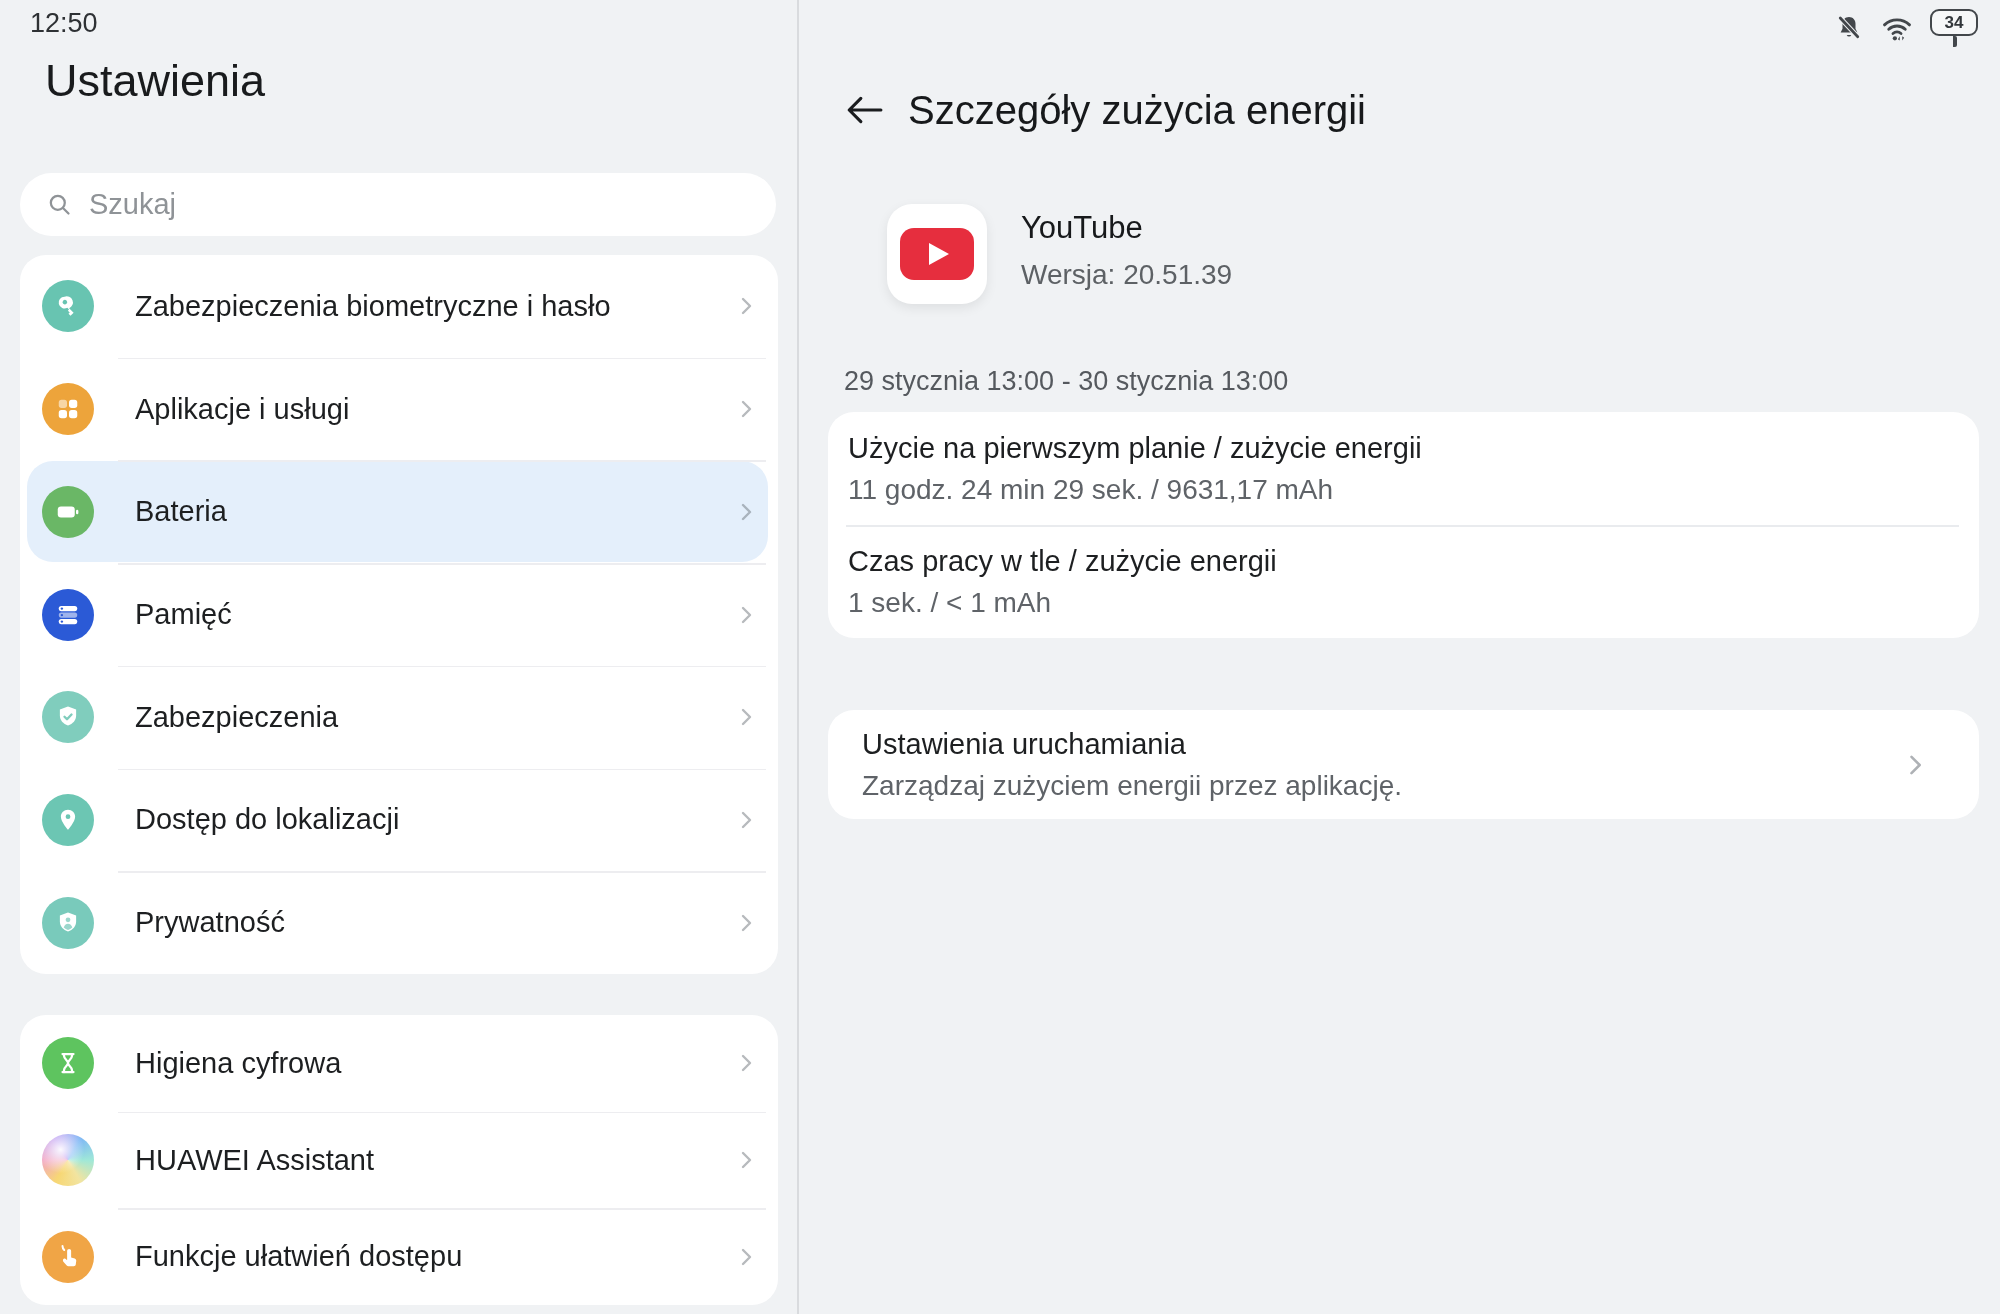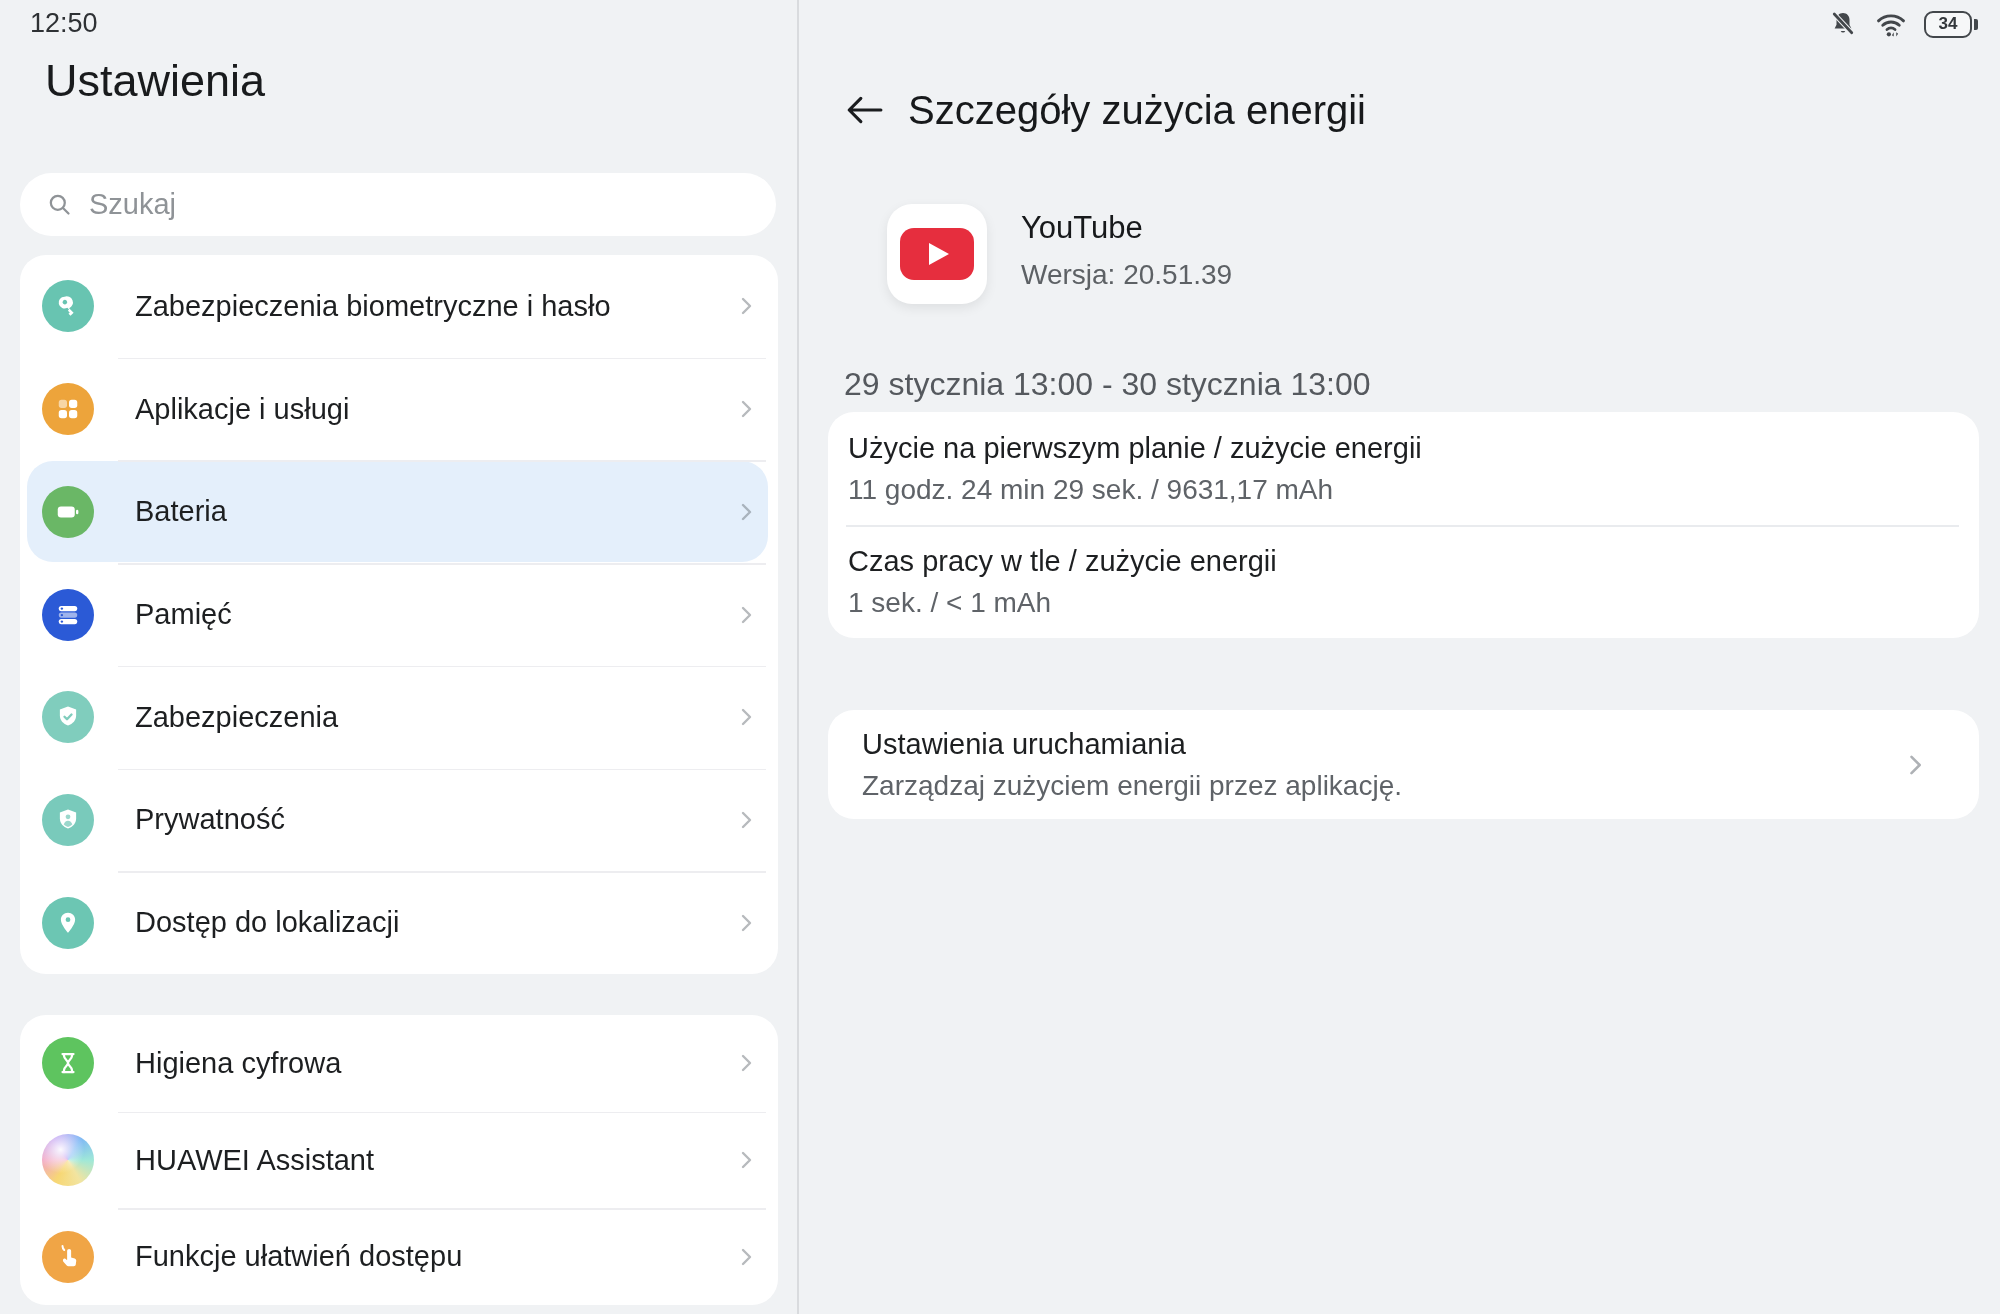--- a/index.html
+++ b/index.html
@@ -7,21 +7,21 @@
   body {
     font-family:"Liberation Sans", sans-serif;
     background:#f0f2f4;
     color:#1d1f21;
     overflow:hidden;
     position:relative;
   }
   
   .time { position:absolute; left:30px; top:8px; font-size:27px; font-weight:500; color:#2e3134; }
   .statusicons { position:absolute; right:22px; top:9px; display:flex; align-items:center; gap:16px; }
-  .batt { display:flex; align-items:center; }
+  .batt { display:flex; align-items:center;flex-direction:column; }
   .batt .shell {
     width:48px; height:27px; border:2.5px solid #43474b; border-radius:9px;
     display:flex; align-items:center; justify-content:center;
     font-size:17px; font-weight:600; color:#33373b; background:#f6f7f8;
   }
   .batt .nub { width:4px; height:11px; background:#43474b; border-radius:0 2px 2px 0; margin-left:2px; }
   
   .left-pane  { position:absolute; left:0; top:0; width:797px; height:1314px; }
   .pane-divider { position:absolute; left:797px; top:0; width:1.5px; height:1314px; background:#d9dbde; }
   .right-pane { position:absolute; left:799px; top:0; width:1201px; height:1314px; }
@@ -77,21 +77,21 @@
   .back-btn { margin-left:43px; width:44px; height:44px; display:flex; align-items:center; justify-content:center; cursor:pointer; }
   .detail-title { margin-left:22px; font-size:40px; font-weight:500; color:#17191b; }
   .app-head { position:absolute; left:52px; top:204px; display:flex;padding-left:36px; }
   .app-icon {
     width:100px; height:100px; background:#ffffff; border-radius:25px;
     box-shadow:0 4px 12px rgba(0,0,0,0.08); display:flex; align-items:center; justify-content:center;
   }
   .app-meta { margin-left:34px; padding-top:6px; }
   .app-name { font-size:31px; font-weight:500; color:#17191b; }
   .app-version { font-size:28px; color:#5d6165; margin-top:13px; }
-  .date-range { position:absolute; left:45px; top:366px; font-size:32px; color:#55595e; }
+  .date-range { position:absolute; left:45px; top:366px; font-size:27px; color:#55595e; }
   .dcard { position:absolute; left:29px; width:1151px; background:#ffffff; border-radius:26px; }
   .usage-card { top:412px; height:226px; display:flex; flex-direction:column; }
   .urow { position:relative; flex:1 1 0; display:flex; flex-direction:column; justify-content:center; padding-left:20px; gap:9px; }
   .urow + .urow::before { content:""; position:absolute; top:0; left:18px; right:20px; height:1.5px; background:#e9ebee; }
   .u-title { font-size:29px; font-weight:500; color:#1d1f21; }
   .u-value { font-size:28px; color:#5f6368; }
   .launch-card { top:670px; height:109px; display:flex; flex-direction:column; justify-content:center; padding-left:34px; gap:9px;margin-top:40px; }
   .launch-card .chev { position:absolute; right:50px; top:50%; transform:translateY(-50%); display:flex; }
   .force-stop {
     position:absolute; left:50%; transform:translateX(-50%); top:1192px; height:70px;
@@ -217,43 +217,43 @@
       </span>
       <span class="lbl">Zabezpieczenia</span>
       <span class="chev">
         <svg width="24" height="24" viewBox="0 0 24 24">
             <path d="M9 5l7 7-7 7" fill="none" stroke="#b7babd" stroke-width="2.4" stroke-linecap="round" stroke-linejoin="round"></path>
           </svg>
       </span>
     </div>
 
     <div class="srow">
+      <span class="icircle c-teal4">
+        <svg width="30" height="30" viewBox="0 0 24 24">
+          <path d="M12 3.8c-3.2 0-5.7 2.5-5.7 5.6 0 4.1 5.7 10.4 5.7 10.4s5.7-6.3 5.7-10.4c0-3.1-2.5-5.6-5.7-5.6z" fill="#fff"></path>
+          <circle cx="12" cy="9.3" r="1.9" fill="#6cc6b3"></circle>
+        </svg>
+      </span>
+      <span class="lbl">Dostęp do lokalizacji</span>
+      <span class="chev">
+        <svg width="24" height="24" viewBox="0 0 24 24">
+            <path d="M9 5l7 7-7 7" fill="none" stroke="#b7babd" stroke-width="2.4" stroke-linecap="round" stroke-linejoin="round"></path>
+          </svg>
+      </span>
+    </div>
+
+    <div class="srow">
       <span class="icircle c-teal3">
         <svg width="30" height="30" viewBox="0 0 24 24">
           <path d="M12 3.6l6.5 2.4v4.6c0 4-2.6 6.9-6.5 8.2-3.9-1.3-6.5-4.2-6.5-8.2V6z" fill="#fff"></path>
           <circle cx="12" cy="9.4" r="1.9" fill="#79cabb" opacity="0.75"></circle>
           <path d="M8.6 15.6c.4-1.9 1.8-3 3.4-3s3 1.1 3.4 3c-1 .9-2.1 1.5-3.4 1.9-1.3-.4-2.4-1-3.4-1.9z" fill="#79cabb" opacity="0.75"></path>
         </svg>
       </span>
       <span class="lbl">Prywatność</span>
-      <span class="chev">
-        <svg width="24" height="24" viewBox="0 0 24 24">
-            <path d="M9 5l7 7-7 7" fill="none" stroke="#b7babd" stroke-width="2.4" stroke-linecap="round" stroke-linejoin="round"></path>
-          </svg>
-      </span>
-    </div>
-
-    <div class="srow">
-      <span class="icircle c-teal4">
-        <svg width="30" height="30" viewBox="0 0 24 24">
-          <path d="M12 3.8c-3.2 0-5.7 2.5-5.7 5.6 0 4.1 5.7 10.4 5.7 10.4s5.7-6.3 5.7-10.4c0-3.1-2.5-5.6-5.7-5.6z" fill="#fff"></path>
-          <circle cx="12" cy="9.3" r="1.9" fill="#6cc6b3"></circle>
-        </svg>
-      </span>
-      <span class="lbl">Dostęp do lokalizacji</span>
       <span class="chev">
         <svg width="24" height="24" viewBox="0 0 24 24">
             <path d="M9 5l7 7-7 7" fill="none" stroke="#b7babd" stroke-width="2.4" stroke-linecap="round" stroke-linejoin="round"></path>
           </svg>
       </span>
     </div>
   </div>
 
   <div class="scard scard2">
 

